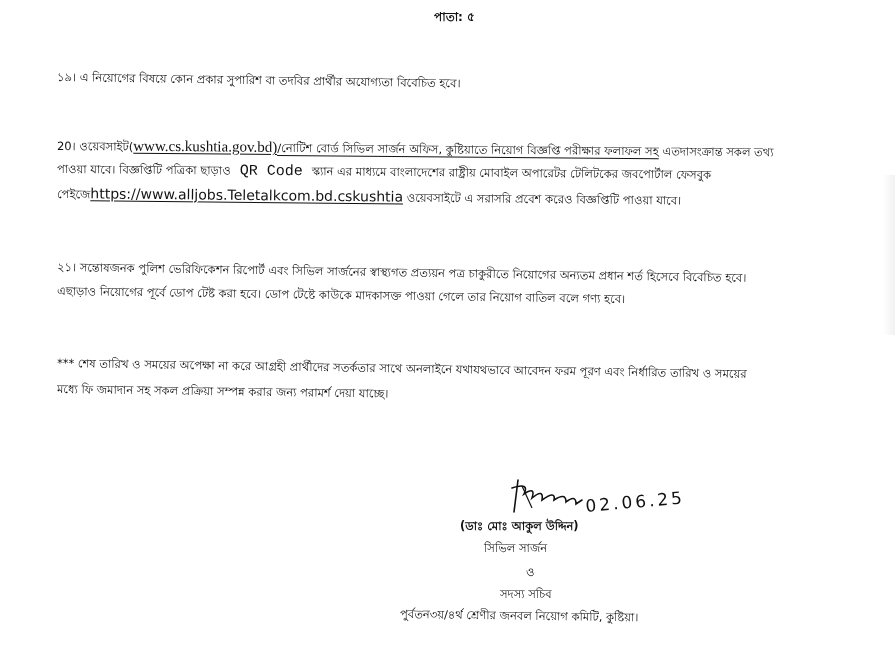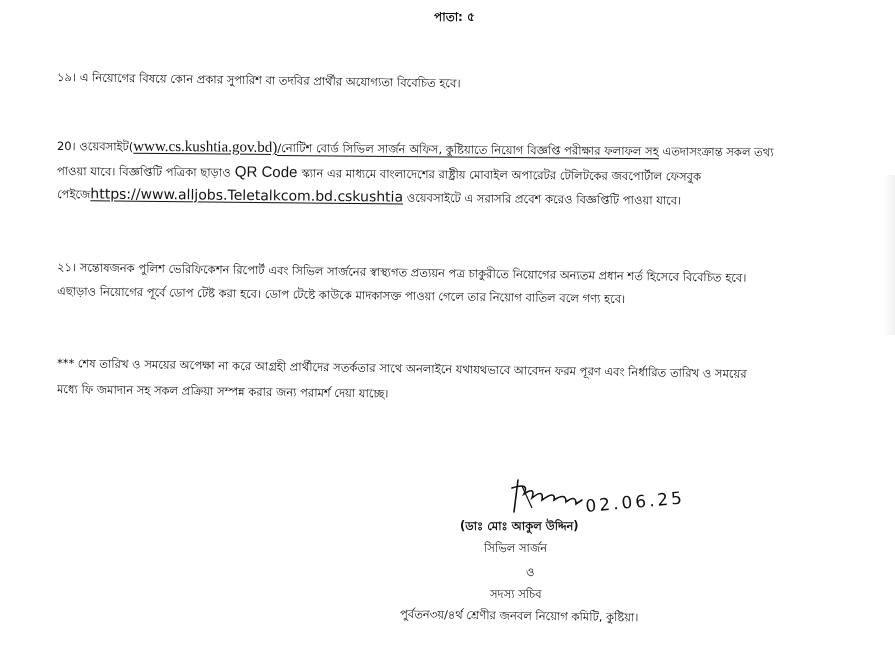--- a/index.html
+++ b/index.html
@@ -49,21 +49,21 @@
       font-family: "DejaVu Sans", sans-serif;
       font-size: 14px;
       text-decoration: underline;
       text-underline-offset: 2px;
     }
     .ul {
       text-decoration: underline;
       text-underline-offset: 3px;
     }
     .qr {
-      font-family: Liberation Sans, sans-serif;
+      font-family: Liberation Mono, monospace;
       font-size: 15px;
     }
     .sig-block {
       position: absolute;
       left: 440px; top: 478px;
       width: 300px;
     }
     .signature-svg {
       position: absolute;
       left: 70px; top: 0;
@@ -105,17 +105,17 @@
 
   <div class="sig-block">
     <svg class="signature-svg" width="200" height="40" viewBox="0 0 200 40">
       <path d="M8 2 L4 34 M2 10 Q20 4 14 16 Q26 8 22 20 Q34 10 32 22 Q46 12 44 22 Q56 14 56 24 Q66 16 66 26 L72 22" fill="none" stroke="#111" stroke-width="1.6" stroke-linecap="round"></path>
       <path d="M12 8 L22 30" fill="none" stroke="#111" stroke-width="1.2"></path>
       <text x="76" y="34" font-family="DejaVu Sans, sans-serif" font-size="17" fill="#111" transform="rotate(-5 76 34)" letter-spacing="3">02.06.25</text>
     </svg>
     <div class="sig-line" style="left:20px; top:40px; font-weight:bold;">(ডাঃ মোঃ আকুল উদ্দিন)</div>
     <div class="sig-line" style="left:44px; top:62px;text-align:center;">সিভিল সার্জন</div>
     <div class="sig-line" style="left:86px; top:86px;">ও</div>
-    <div class="sig-line" style="left:50px; top:108px;">সদস্য সচিব</div>
+    <div class="sig-line" style="left:60px; top:108px;">সদস্য সচিব</div>
     <div class="sig-line" style="left:-40px; top:128px; transform:rotate(0.8deg); transform-origin:left center;">পুর্বতন৩য়/৪র্থ শ্রেণীর জনবল নিয়োগ কমিটি, কুষ্টিয়া।</div>
   </div>
 
 </div>
 
 </body></html>

